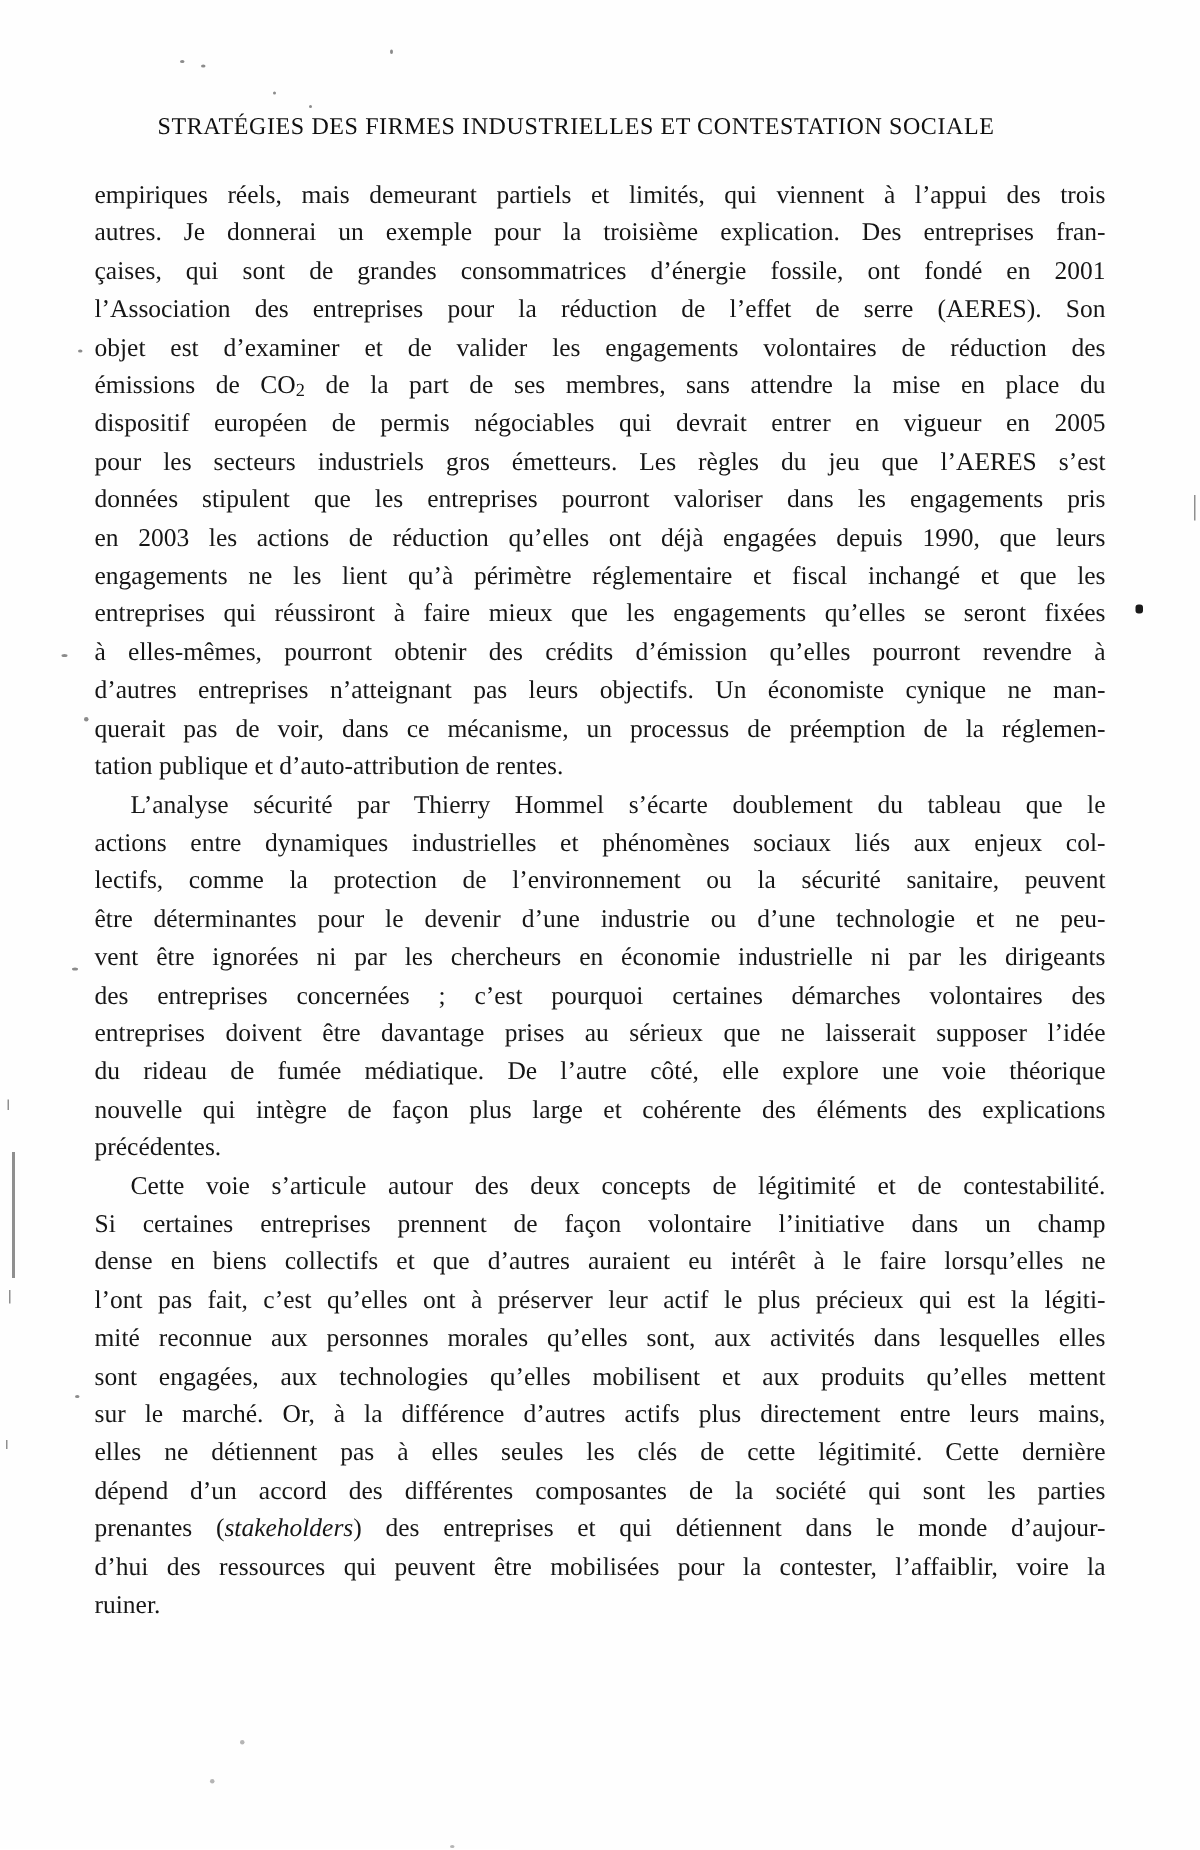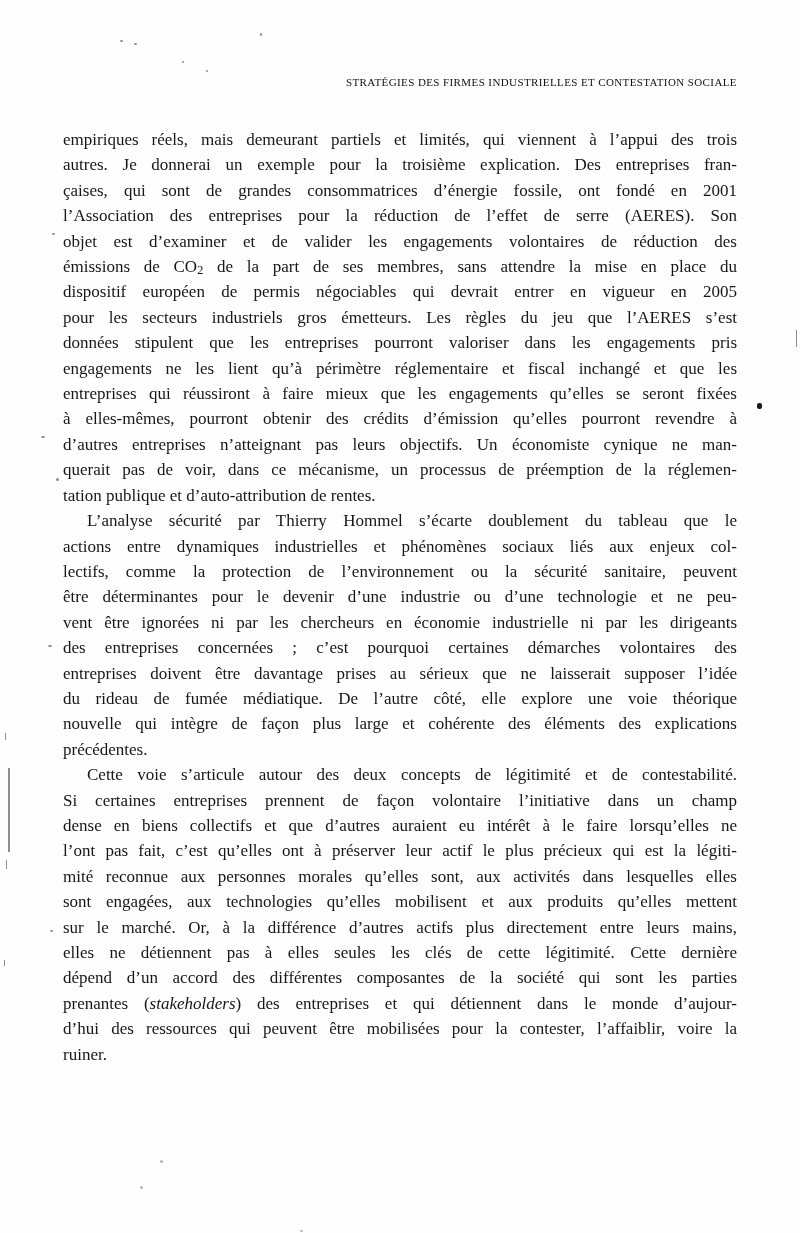--- a/index.html
+++ b/index.html
@@ -8,31 +8,31 @@
     width: 800px;
     height: 1233px;
     background: #fefefe;
     font-family: "Liberation Serif", serif;
     color: #161616;
     overflow: hidden;
   }
   .running-header {
     position: absolute;
     top: 76px;
-    left: 63px;
+    left: 47px;
     width: 674px;
-    text-align: right;
-    font-size: 11px;
+    text-align: center;
+    font-size: 16px;
     letter-spacing: 0.4px;
     color: #101010;
     white-space: nowrap;
   }
   .page-body {
     position: absolute;
-    top: 127px;
+    top: 117px;
     left: 63px;
     width: 674px;
     font-size: 17px;
     line-height: 25.4px;
   }
   .paragraph { margin: 0; padding: 0; }
   .line {
     text-align: justify;
     text-align-last: justify;
   }
@@ -66,20 +66,21 @@
       <div class="paragraph">
         <div class="line"><span>empiriques réels, mais demeurant partiels et limités, qui viennent à l’appui des trois</span></div>
         <div class="line"><span>autres. Je donnerai un exemple pour la troisième explication. Des entreprises fran-</span></div>
         <div class="line"><span>çaises, qui sont de grandes consommatrices d’énergie fossile, ont fondé en 2001</span></div>
         <div class="line"><span>l’Association des entreprises pour la réduction de l’effet de serre (AERES). Son</span></div>
         <div class="line"><span>objet est d’examiner et de valider les engagements volontaires de réduction des</span></div>
         <div class="line"><span>émissions de CO</span><sub>2</sub><span> de la part de ses membres, sans attendre la mise en place du</span></div>
         <div class="line"><span>dispositif européen de permis négociables qui devrait entrer en vigueur en 2005</span></div>
         <div class="line"><span>pour les secteurs industriels gros émetteurs. Les règles du jeu que l’AERES s’est</span></div>
         <div class="line"><span>données stipulent que les entreprises pourront valoriser dans les engagements pris</span></div>
+        <div class="line"><span>en 2003 les actions de réduction qu’elles ont déjà engagées depuis 1990, que leurs</span></div>
         <div class="line"><span>engagements ne les lient qu’à périmètre réglementaire et fiscal inchangé et que les</span></div>
         <div class="line"><span>entreprises qui réussiront à faire mieux que les engagements qu’elles se seront fixées</span></div>
         <div class="line"><span>à elles-mêmes, pourront obtenir des crédits d’émission qu’elles pourront revendre à</span></div>
         <div class="line"><span>d’autres entreprises n’atteignant pas leurs objectifs. Un économiste cynique ne man-</span></div>
         <div class="line"><span>querait pas de voir, dans ce mécanisme, un processus de préemption de la réglemen-</span></div>
         <div class="line last"><span>tation publique et d’auto-attribution de rentes.</span></div>
       </div>
       <div class="paragraph">
         <div class="line indent"><span>L’analyse sécurité par Thierry Hommel s’écarte doublement du tableau que le</span></div>
         <div class="line"><span>actions entre dynamiques industrielles et phénomènes sociaux liés aux enjeux col-</span></div>

